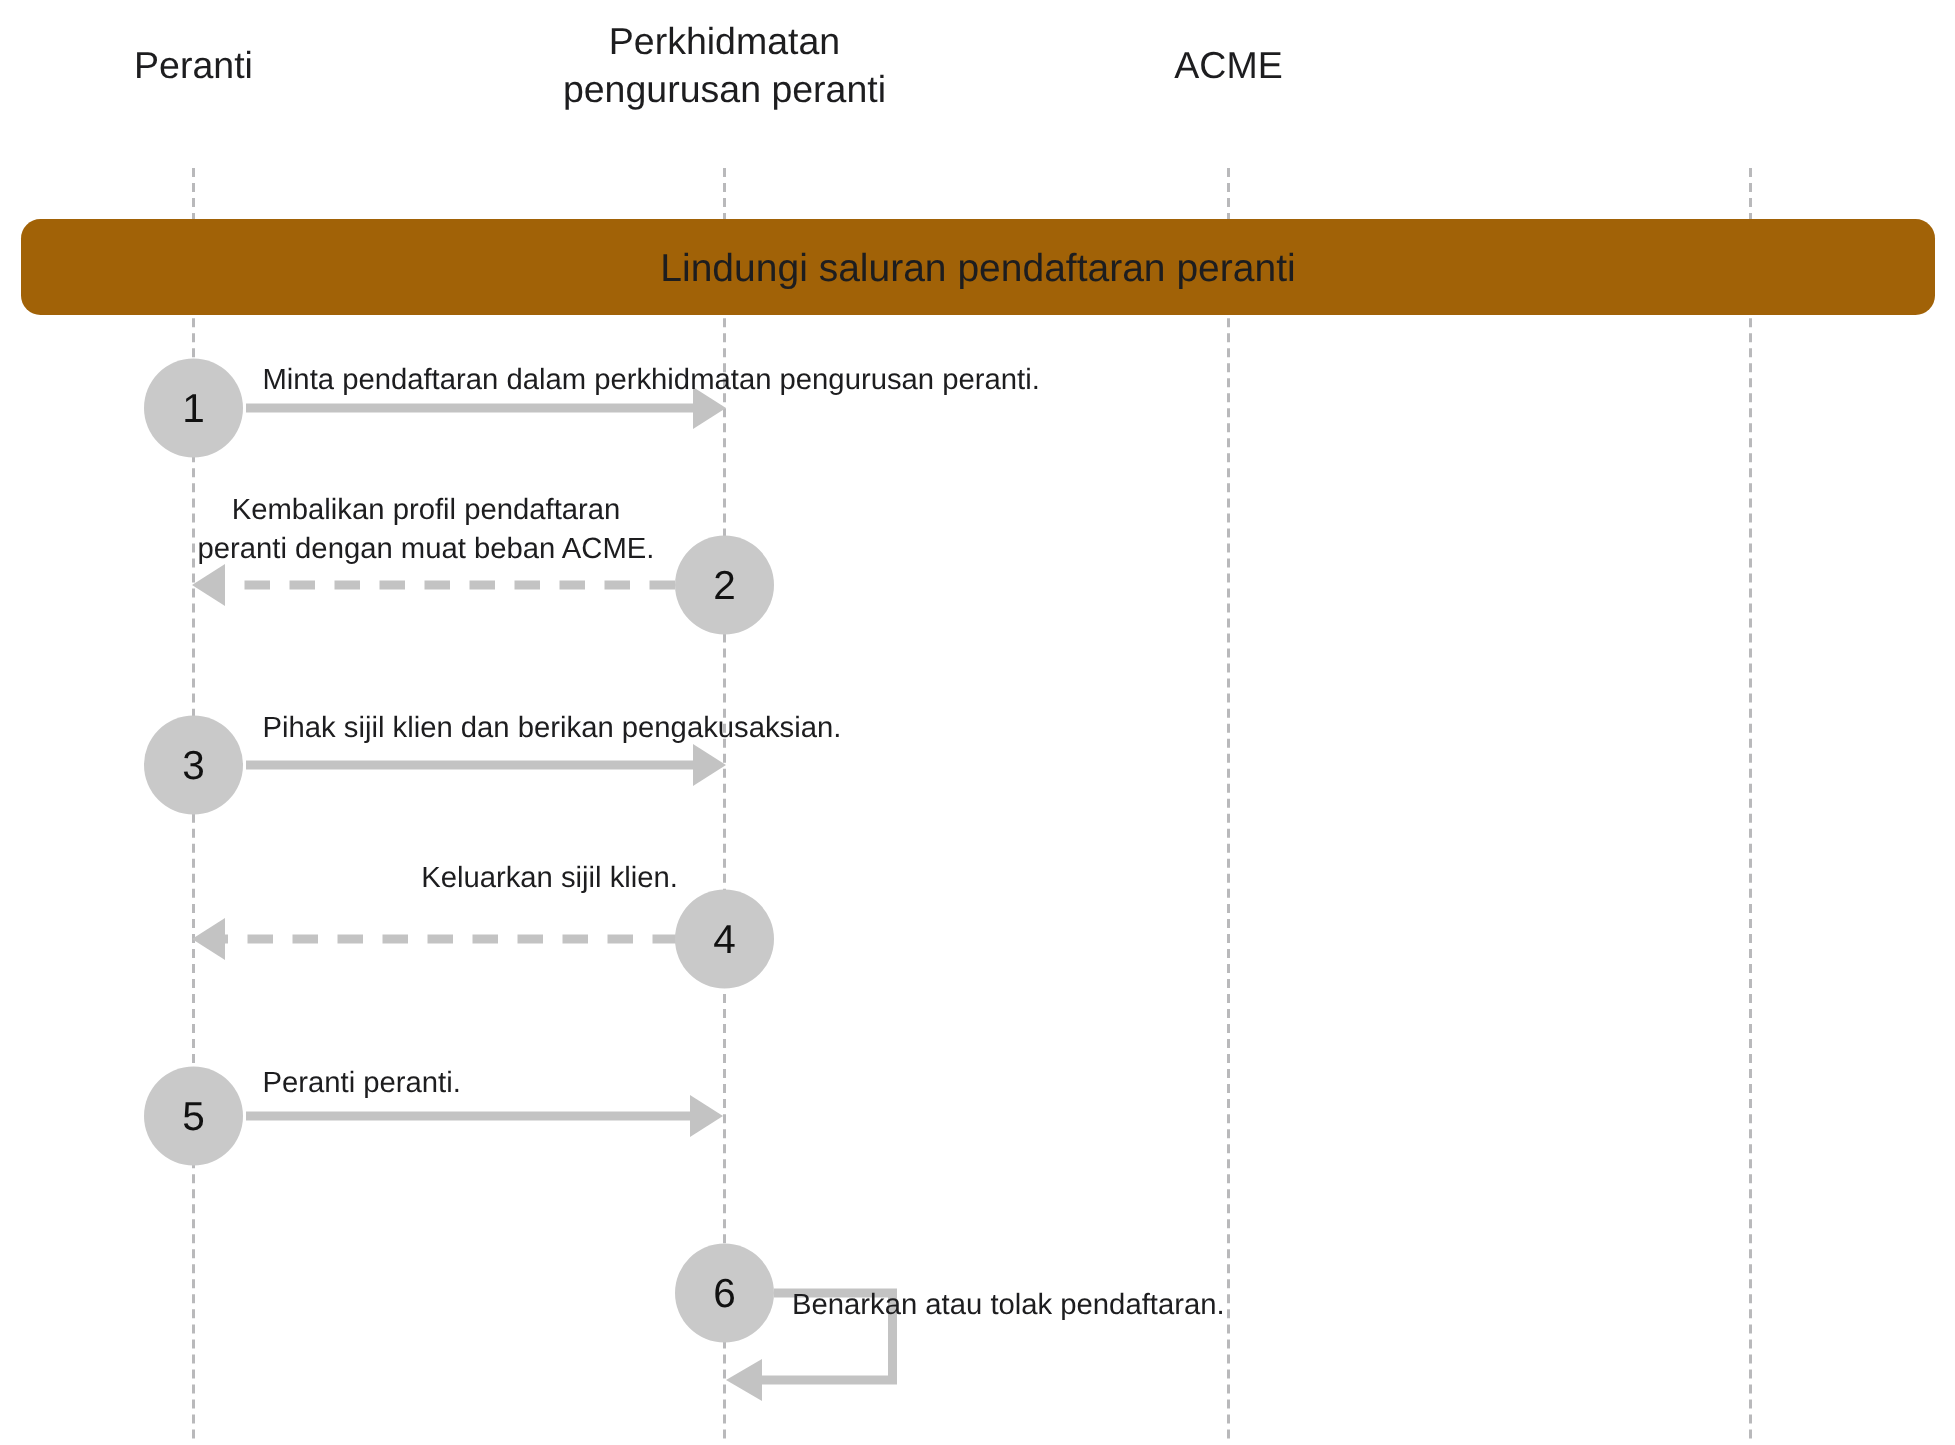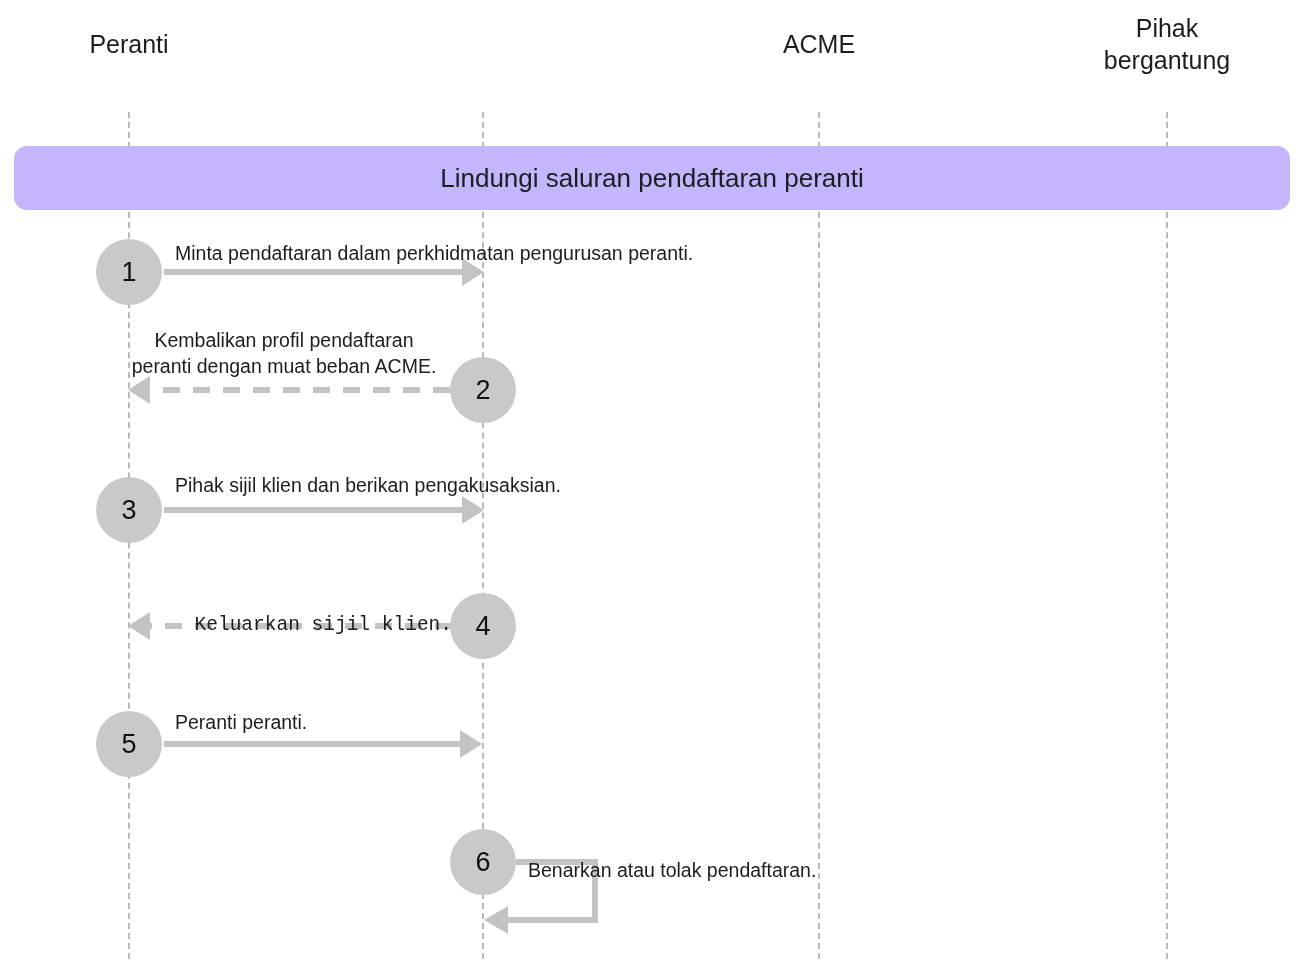--- a/index.html
+++ b/index.html
@@ -32,21 +32,21 @@
     height:847px;
     border-left:2px dashed #b9b9bb;
     transform:translateX(-1px);
   }
 
   
   .phase-banner{
     position:absolute;
     left:14px;top:146px;
     width:1276px;height:64px;
-    background:#c4b5fd;
+    background:#a16207;
     border-radius:13px;
     display:flex;align-items:center;justify-content:center;
   }
   .phase-banner-label{
     font-size:26px;
     color:#1d1d1f;
   }
 
   
   .badge{
@@ -76,23 +76,23 @@
 
   
   #arrows{position:absolute;left:0;top:0;width:1303px;height:963px;z-index:2;}
 </style>
 </head>
 <body>
 
 <div id="diagram">
 
   <div class="col-head" style="left:129px;top:28px;"><span>Peranti</span></div>
+  <div class="col-head" style="left:483px;top:12px;"><span>Perkhidmatan
+pengurusan peranti</span></div>
   <div class="col-head" style="left:819px;top:28px;"><span>ACME</span></div>
-  <div class="col-head" style="left:1167px;top:12px;"><span>Pihak
-bergantung</span></div>
 
   <div class="lifeline" style="left:129px;"></div>
   <div class="lifeline" style="left:483px;"></div>
   <div class="lifeline" style="left:819px;"></div>
   <div class="lifeline" style="left:1167px;"></div>
 
   <div class="phase-banner">
     <span class="phase-banner-label">Lindungi saluran pendaftaran peranti</span>
   </div>
 
@@ -145,17 +145,17 @@
       <span>5</span>
     </div>
   <div class="badge" style="left:483px;top:862px;">
       <span>6</span>
     </div>
 
   <div class="msg-label left" style="left:175px;top:240px;">Minta pendaftaran dalam perkhidmatan pengurusan peranti.</div>
   <div class="msg-label center" style="left:284px;top:327px;">Kembalikan profil pendaftaran
 peranti dengan muat beban ACME.</div>
   <div class="msg-label left" style="left:175px;top:472px;">Pihak sijil klien dan berikan pengakusaksian.</div>
-  <div class="msg-label right" style="left:452px;top:612px;font-family:Liberation Mono, monospace;">Keluarkan sijil klien.</div>
+  <div class="msg-label right" style="left:452px;top:572px;">Keluarkan sijil klien.</div>
   <div class="msg-label left" style="left:175px;top:709px;">Peranti peranti.</div>
   <div class="msg-label left" style="left:528px;top:825px;margin-top:32px;">Benarkan atau tolak pendaftaran.</div>
 
 </div>
 
 </body></html>

